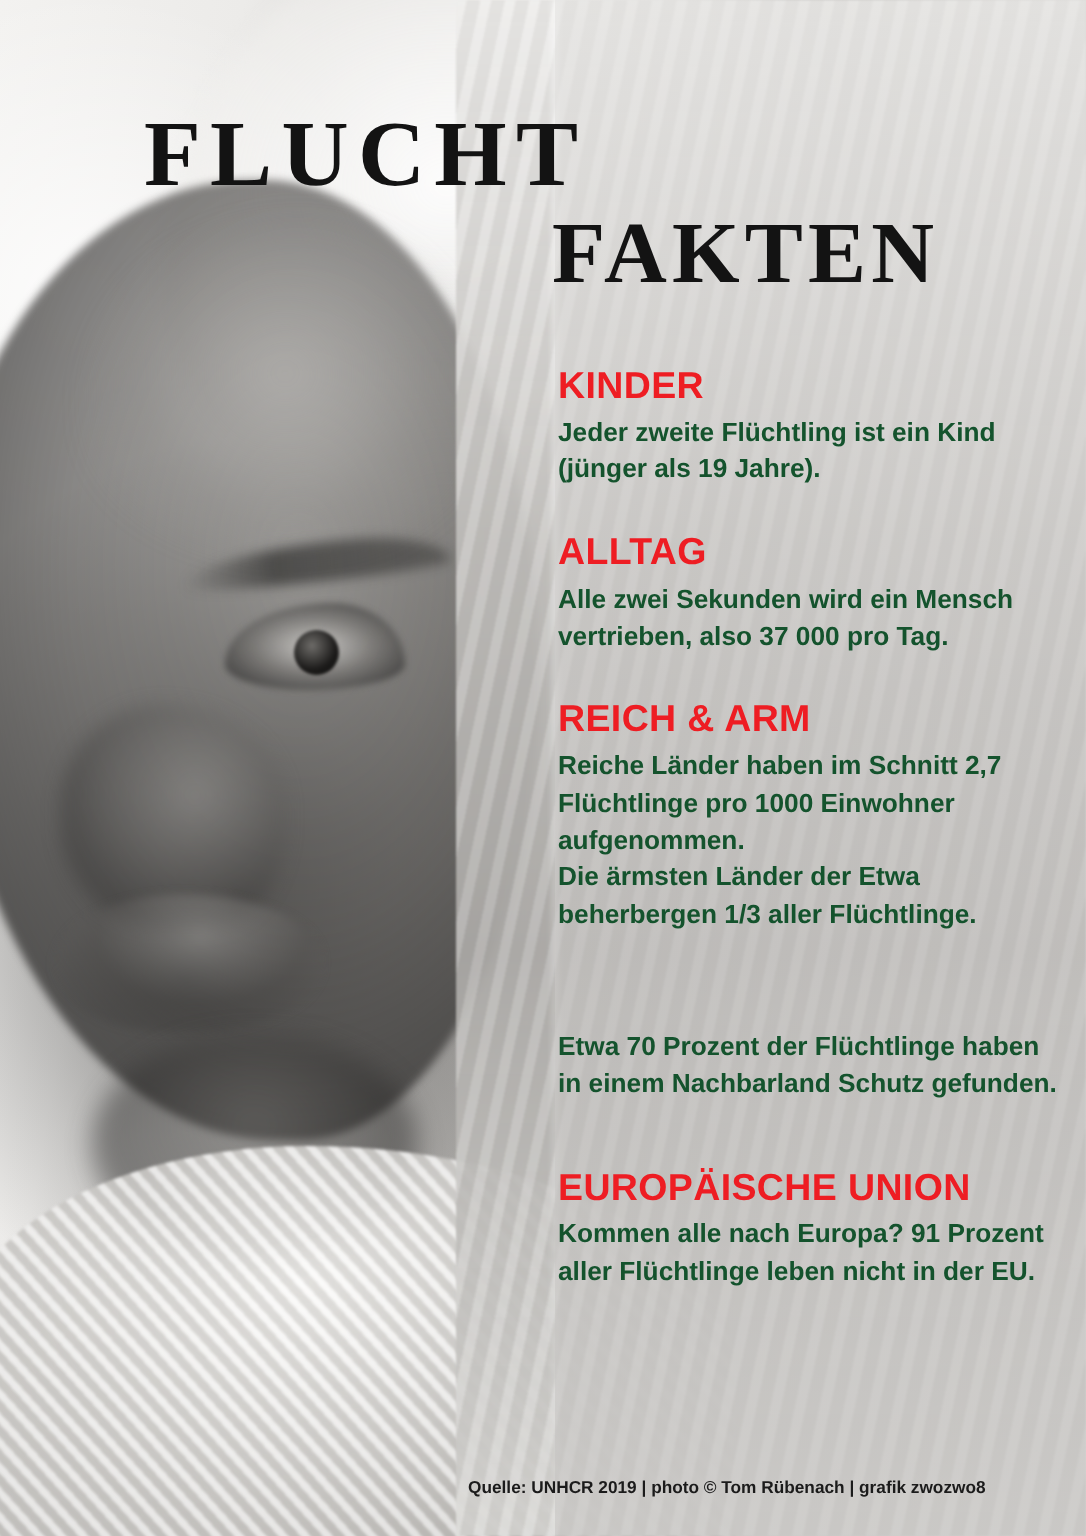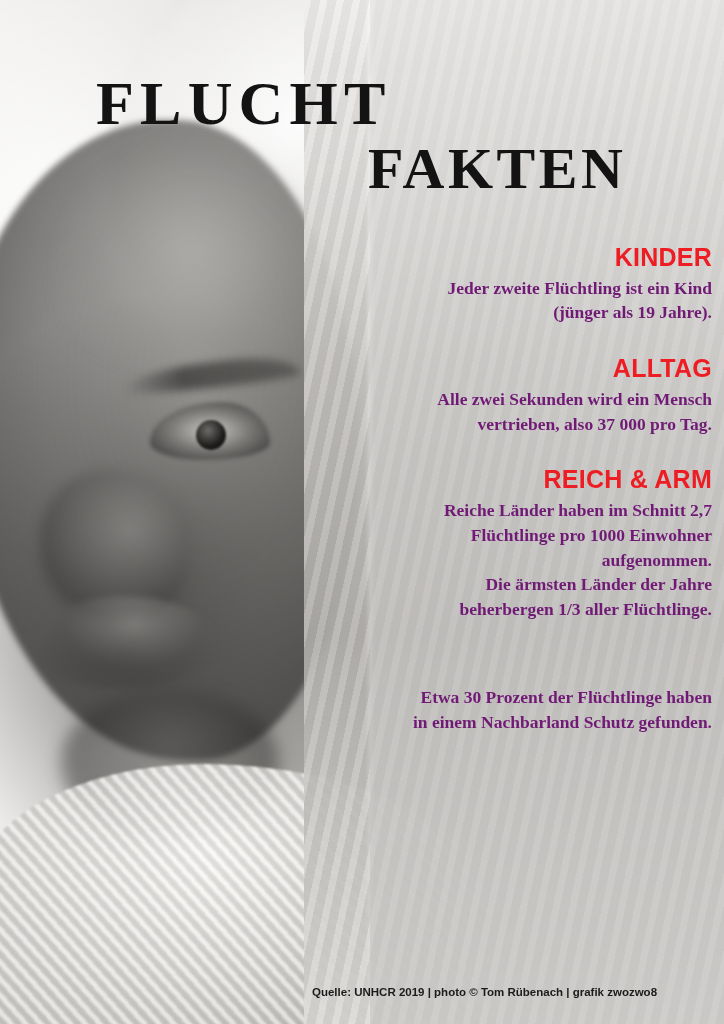--- a/index.html
+++ b/index.html
@@ -204,40 +204,39 @@
     font-size: 58px;
     letter-spacing: 0.06em;
   }
 
   
   .facts {
     position: absolute;
     right: 12px;
     top: 244px;
     width: 340px;
-    text-align: right;
+    text-align: left;
   }
   .fact {
     margin-bottom: 22px;
   }
   .fact-heading {
     color: #ee1d23;
     font-size: 25px;
     font-weight: 700;
     line-height: 1.1;
     margin: 0 0 4px 0;
     letter-spacing: 0.01em;
   }
   .fact-line {
-    color: #701a75;
+    color: #14532d;
     font-size: 17.5px;
     line-height: 1.42;
     font-weight: 600;
     margin: 0;
-    font-family: Liberation Serif, serif;
   }
   #fact-kinder { margin-bottom: 30px; }
   #fact-alltag { margin-bottom: 30px; }
   #fact-reich { margin-bottom: 63px; }
   #fact-nachbarn { margin-bottom: 44px; }
 
   .credit {
     position: absolute;
     right: 12px;
     bottom: 26px;
@@ -283,27 +282,32 @@
       <p class="fact-heading">ALLTAG</p>
       <p class="fact-line">Alle zwei Sekunden wird ein Mensch</p>
       <p class="fact-line">vertrieben, also 37 000 pro Tag.</p>
     </div>
 
     <div class="fact" id="fact-reich">
       <p class="fact-heading">REICH &amp; ARM</p>
       <p class="fact-line">Reiche Länder haben im Schnitt 2,7</p>
       <p class="fact-line">Flüchtlinge pro 1000 Einwohner</p>
       <p class="fact-line">aufgenommen.</p>
-      <p class="fact-line">Die ärmsten Länder der Jahre</p>
+      <p class="fact-line">Die ärmsten Länder der Etwa</p>
       <p class="fact-line">beherbergen 1/3 aller Flüchtlinge.</p>
     </div>
 
     <div class="fact" id="fact-nachbarn">
-      <p class="fact-line">Etwa 30 Prozent der Flüchtlinge haben</p>
+      <p class="fact-line">Etwa 70 Prozent der Flüchtlinge haben</p>
       <p class="fact-line">in einem  Nachbarland Schutz gefunden.</p>
     </div>
 
+    <div class="fact" id="fact-eu">
+      <p class="fact-heading">EUROPÄISCHE UNION</p>
+      <p class="fact-line">Kommen alle nach Europa? 91 Prozent</p>
+      <p class="fact-line">aller Flüchtlinge leben nicht in der EU.</p>
+    </div>
 
   </div>
 
   <div class="credit">Quelle: UNHCR 2019 | photo © Tom Rübenach | grafik zwozwo8</div>
 
 </div>
 
 </body></html>

